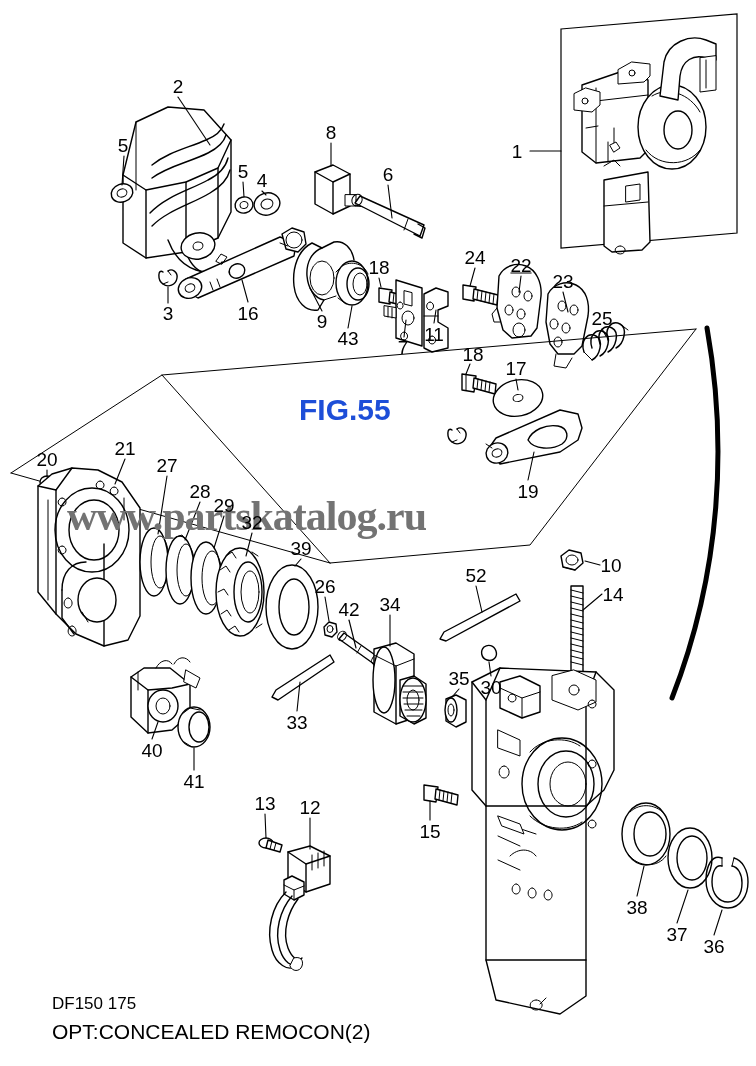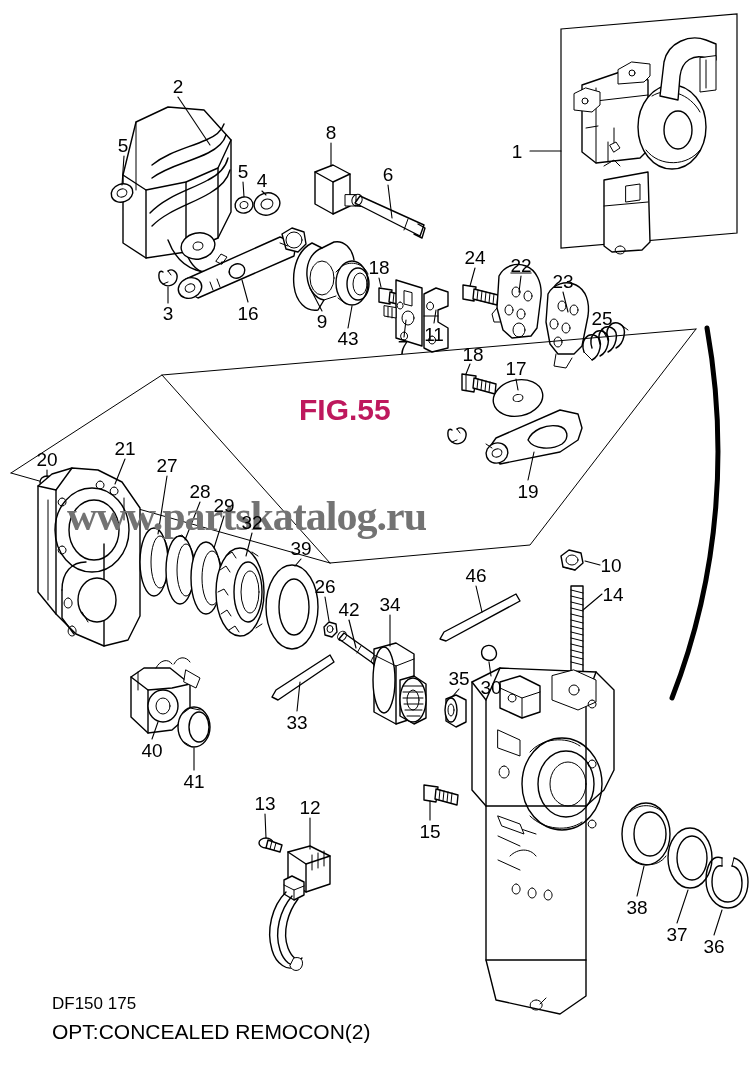--- a/index.html
+++ b/index.html
@@ -61,21 +61,21 @@
     white-space: nowrap;
     transform: translate(-50%, -50%);
   }
   .fig-title {
     position: absolute;
     left: 299px;
     top: 393px;
     font-family: "Liberation Sans", sans-serif;
     font-size: 30px;
     font-weight: 700;
-    color: #be185d;
+    color: #1d4ed8;
     letter-spacing: 0px;
     white-space: nowrap;
   }
   .footer-block {
     position: absolute;
     left: 52px;
     top: 992px;
     font-family: "Liberation Sans", sans-serif;
     color: #000000;
   }
@@ -662,21 +662,21 @@
       <div class="callout" style="left: 125px; top: 448px;">21</div>
       <div class="callout" style="left: 521px; top: 265px; text-decoration: underline;">22</div>
       <div class="callout" style="left: 563px; top: 281px;">23</div>
       <div class="callout" style="left: 475px; top: 257px;">24</div>
       <div class="callout" style="left: 602px; top: 318px;">25</div>
       <div class="callout" style="left: 325px; top: 586px;">26</div>
       <div class="callout" style="left: 167px; top: 465px;">27</div>
       <div class="callout" style="left: 200px; top: 491px;">28</div>
       <div class="callout" style="left: 224px; top: 505px;">29</div>
       <div class="callout" style="left: 491px; top: 687px;">30</div>
-      <div class="callout" style="left: 476px; top: 575px;">46</div>
+      <div class="callout" style="left: 476px; top: 575px;">52</div>
       <div class="callout" style="left: 252px; top: 522px;">32</div>
       <div class="callout" style="left: 297px; top: 722px;">33</div>
       <div class="callout" style="left: 390px; top: 604px;">34</div>
       <div class="callout" style="left: 459px; top: 678px;">35</div>
       <div class="callout" style="left: 714px; top: 946px; text-align: center;">36</div>
       <div class="callout" style="left: 677px; top: 934px;">37</div>
       <div class="callout" style="left: 637px; top: 907px;">38</div>
       <div class="callout" style="left: 301px; top: 548px;">39</div>
       <div class="callout" style="left: 152px; top: 750px;">40</div>
       <div class="callout" style="left: 194px; top: 781px;">41</div>

